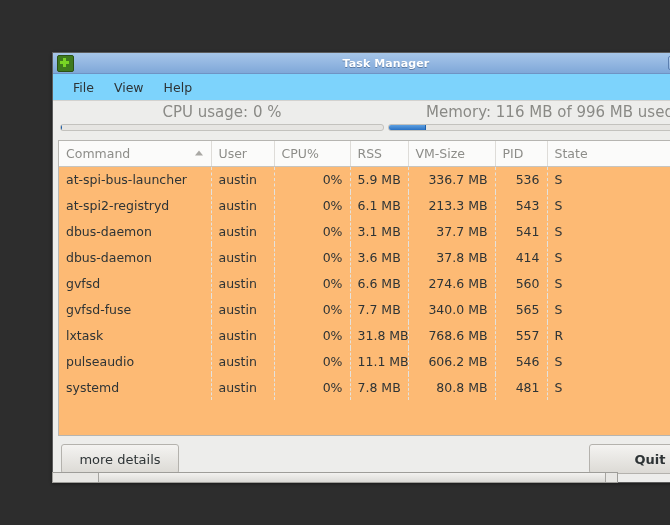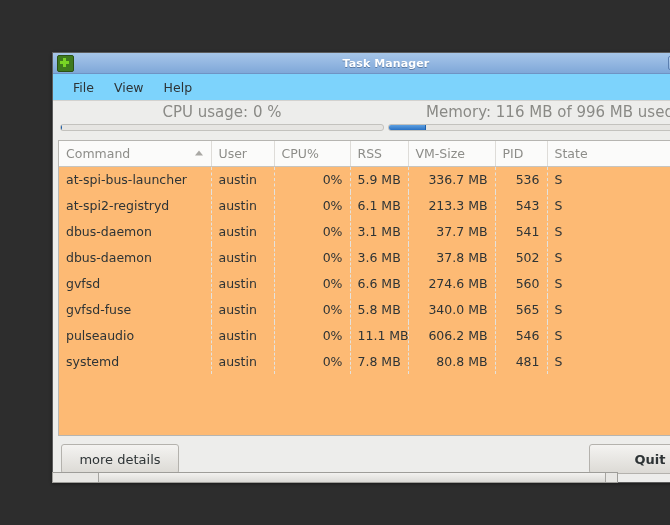--- a/index.html
+++ b/index.html
@@ -361,40 +361,49 @@
             <td class="num">37.7 MB</td>
             <td class="num">541</td>
             <td>S</td>
           </tr>
           <tr>
             <td>dbus-daemon</td>
             <td>austin</td>
             <td class="num">0%</td>
             <td class="num">3.6 MB</td>
             <td class="num">37.8 MB</td>
-            <td class="num">502</td>
+            <td class="num">414</td>
             <td>S</td>
           </tr>
           <tr>
             <td>gvfsd</td>
             <td>austin</td>
             <td class="num">0%</td>
             <td class="num">6.6 MB</td>
             <td class="num">274.6 MB</td>
             <td class="num">560</td>
             <td>S</td>
           </tr>
           <tr>
             <td>gvfsd-fuse</td>
             <td>austin</td>
             <td class="num">0%</td>
-            <td class="num">5.8 MB</td>
+            <td class="num">7.7 MB</td>
             <td class="num">340.0 MB</td>
             <td class="num">565</td>
             <td>S</td>
+          </tr>
+          <tr>
+            <td>lxtask</td>
+            <td>austin</td>
+            <td class="num">0%</td>
+            <td class="num">31.8 MB</td>
+            <td class="num">768.6 MB</td>
+            <td class="num">557</td>
+            <td>R</td>
           </tr>
           <tr>
             <td>pulseaudio</td>
             <td>austin</td>
             <td class="num">0%</td>
             <td class="num">11.1 MB</td>
             <td class="num">606.2 MB</td>
             <td class="num">546</td>
             <td>S</td>
           </tr>

